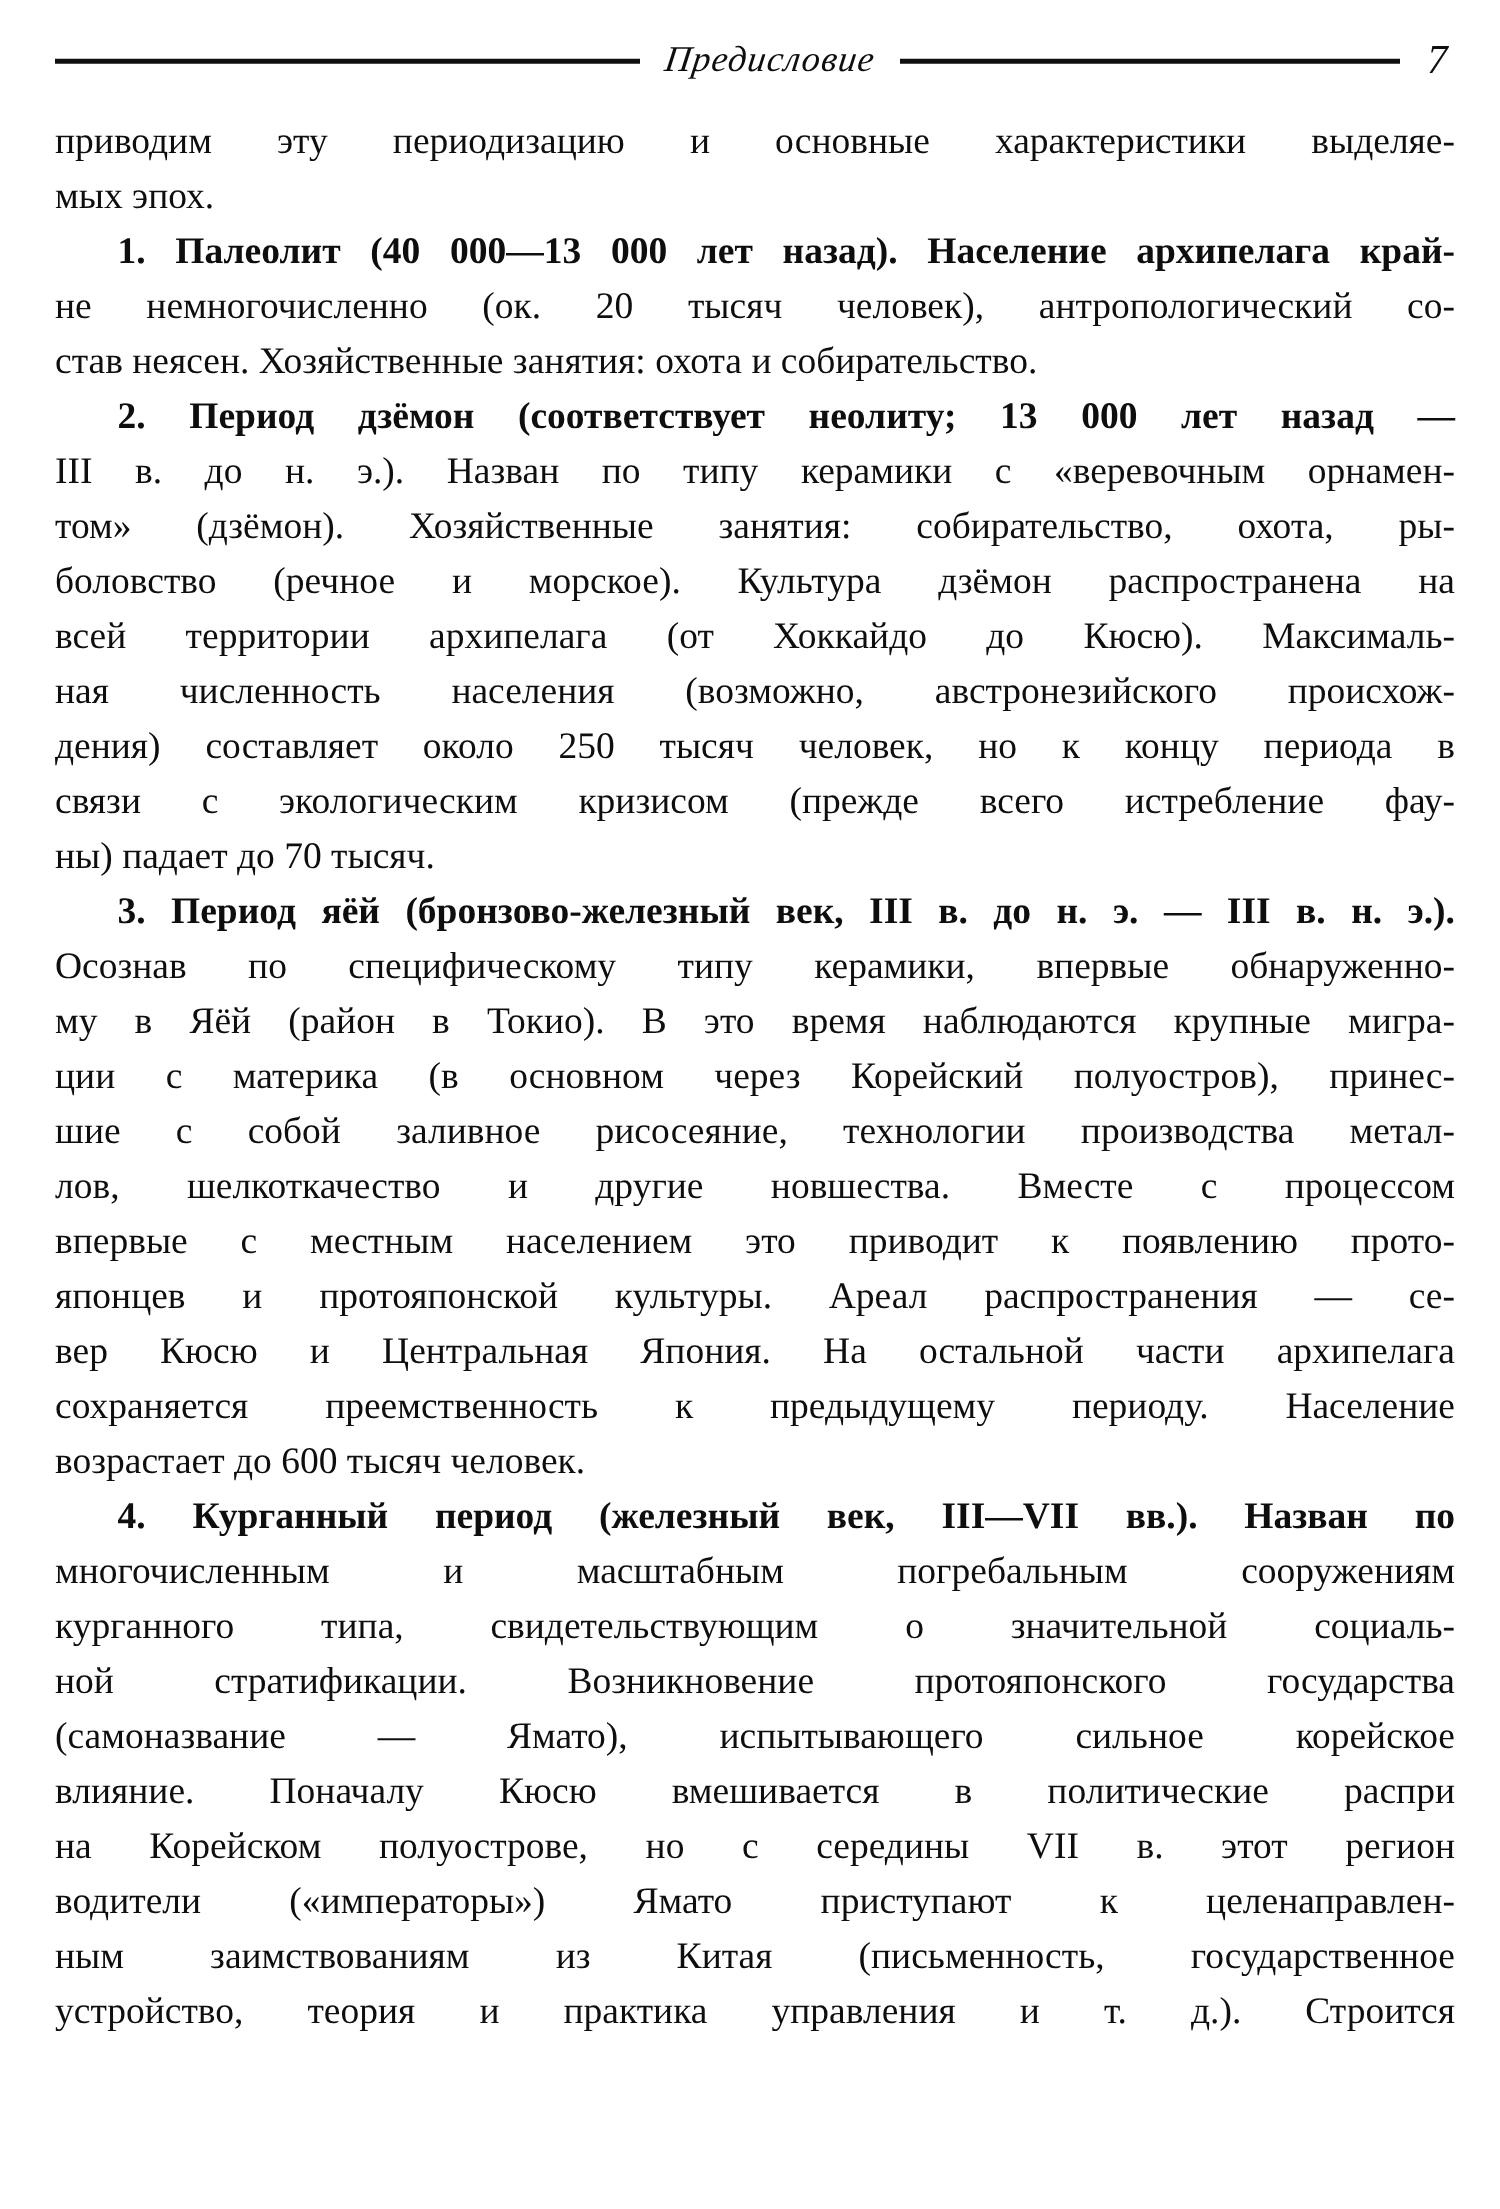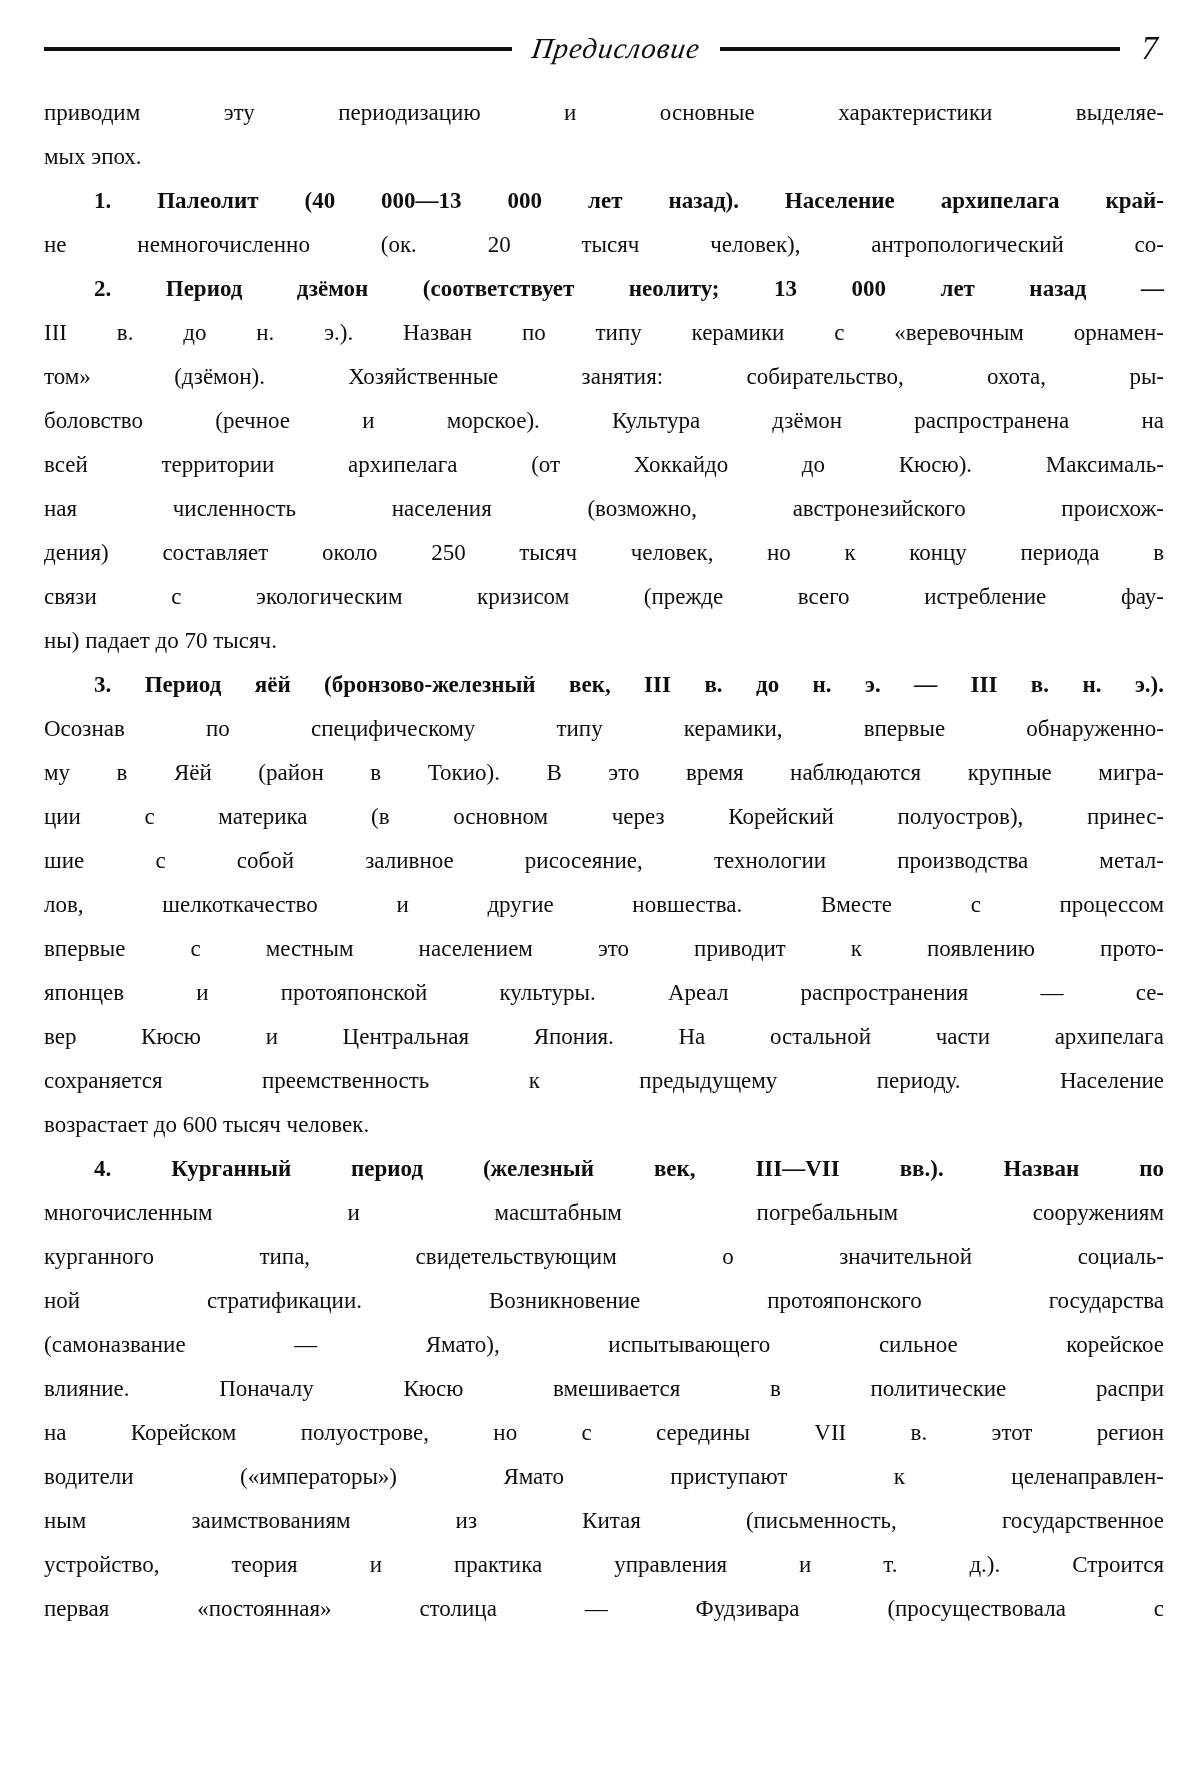--- a/index.html
+++ b/index.html
@@ -37,21 +37,21 @@
     letter-spacing: 1px;
   }
   .page-number {
     margin-left: auto;
     font-style: italic;
     font-size: 33px;
     padding-right: 6px;
   }
   .body-text {
     padding: 24px 36px 0 44px;
-    font-size: 23px;
+    font-size: 30px;
     line-height: 44px;
   }
   .line {
     text-align: justify;
     text-align-last: justify;
     text-justify: inter-word;
   }
   .line.plain-end { text-align-last: left; }
   .line.indent { text-indent: 50px; font-weight: bold; }
 </style>
@@ -65,20 +65,21 @@
     <div class="running-title">Предисловие</div>
     <div class="rule right"></div>
     <div class="page-number">7</div>
   </div>
 
   <div class="body-text">
       <div class="line">приводим эту периодизацию и основные характеристики выделяе-</div>
       <div class="line plain-end">мых эпох.</div>
       <div class="line indent">1. Палеолит (40 000—13 000 лет назад). Население архипелага край-</div>
       <div class="line">не немногочисленно (ок. 20 тысяч человек), антропологический со-</div>
+      <div class="line plain-end">став неясен. Хозяйственные занятия: охота и собирательство.</div>
       <div class="line indent">2. Период дзёмон (соответствует неолиту; 13 000 лет назад —</div>
       <div class="line">III в. до н. э.). Назван по типу керамики с «веревочным орнамен-</div>
       <div class="line">том» (дзёмон). Хозяйственные занятия: собирательство, охота, ры-</div>
       <div class="line">боловство (речное и морское). Культура дзёмон распространена на</div>
       <div class="line">всей территории архипелага (от Хоккайдо до Кюсю). Максималь-</div>
       <div class="line">ная численность населения (возможно, австронезийского происхож-</div>
       <div class="line">дения) составляет около 250 тысяч человек, но к концу периода в</div>
       <div class="line">связи с экологическим кризисом (прежде всего истребление фау-</div>
       <div class="line plain-end">ны) падает до 70 тысяч.</div>
       <div class="line indent">3. Период яёй (бронзово-железный век, III в. до н. э. — III в. н. э.).</div>
@@ -95,16 +96,15 @@
       <div class="line indent">4. Курганный период (железный век, III—VII вв.). Назван по</div>
       <div class="line">многочисленным и масштабным погребальным сооружениям</div>
       <div class="line">курганного типа, свидетельствующим о значительной социаль-</div>
       <div class="line">ной стратификации. Возникновение протояпонского государства</div>
       <div class="line">(самоназвание — Ямато), испытывающего сильное корейское</div>
       <div class="line">влияние. Поначалу Кюсю вмешивается в политические распри</div>
       <div class="line">на Корейском полуострове, но с середины VII в. этот регион</div>
       <div class="line">водители («императоры») Ямато приступают к целенаправлен-</div>
       <div class="line">ным заимствованиям из Китая (письменность, государственное</div>
       <div class="line">устройство, теория и практика управления и т. д.). Строится</div>
-      <div class="line">первая «постоянная» столица — Фудзивара (просуществовала с</div>
     </div>
 
 </div>
 
 </body></html>

